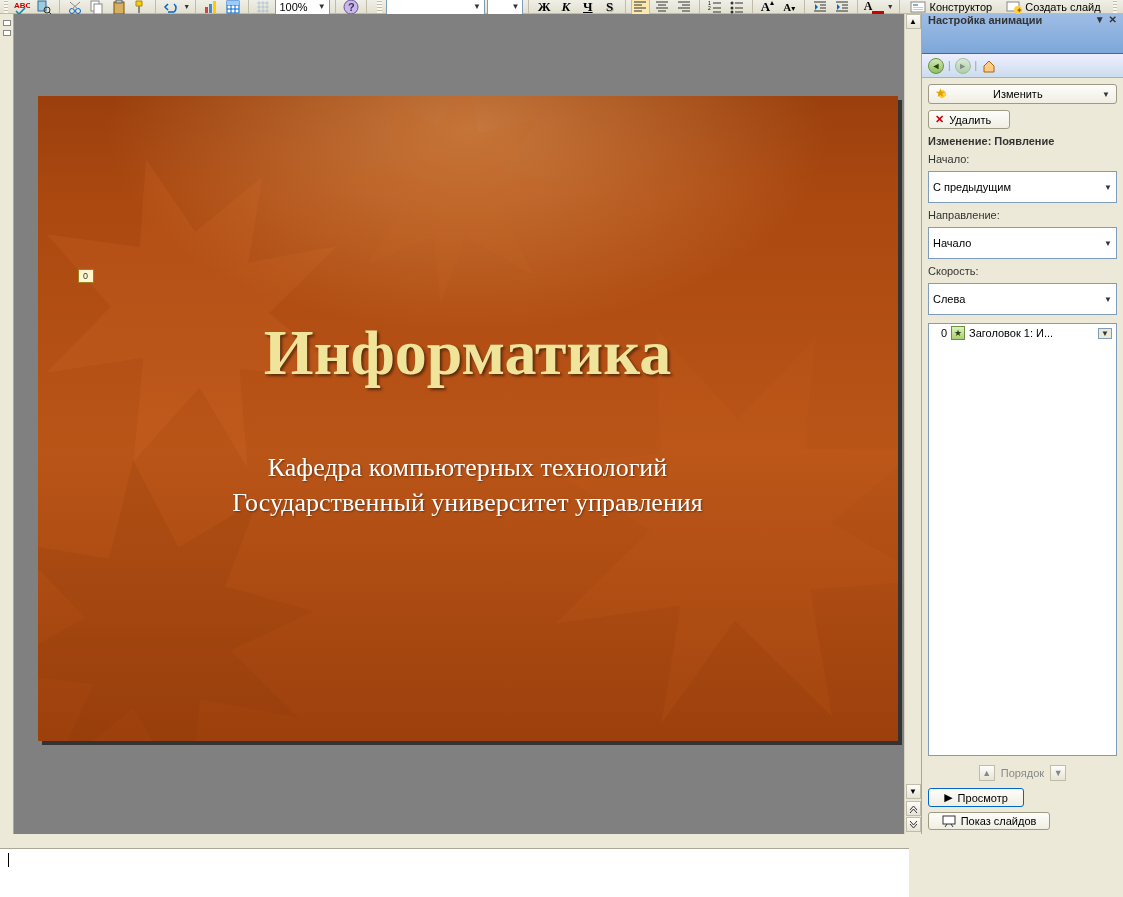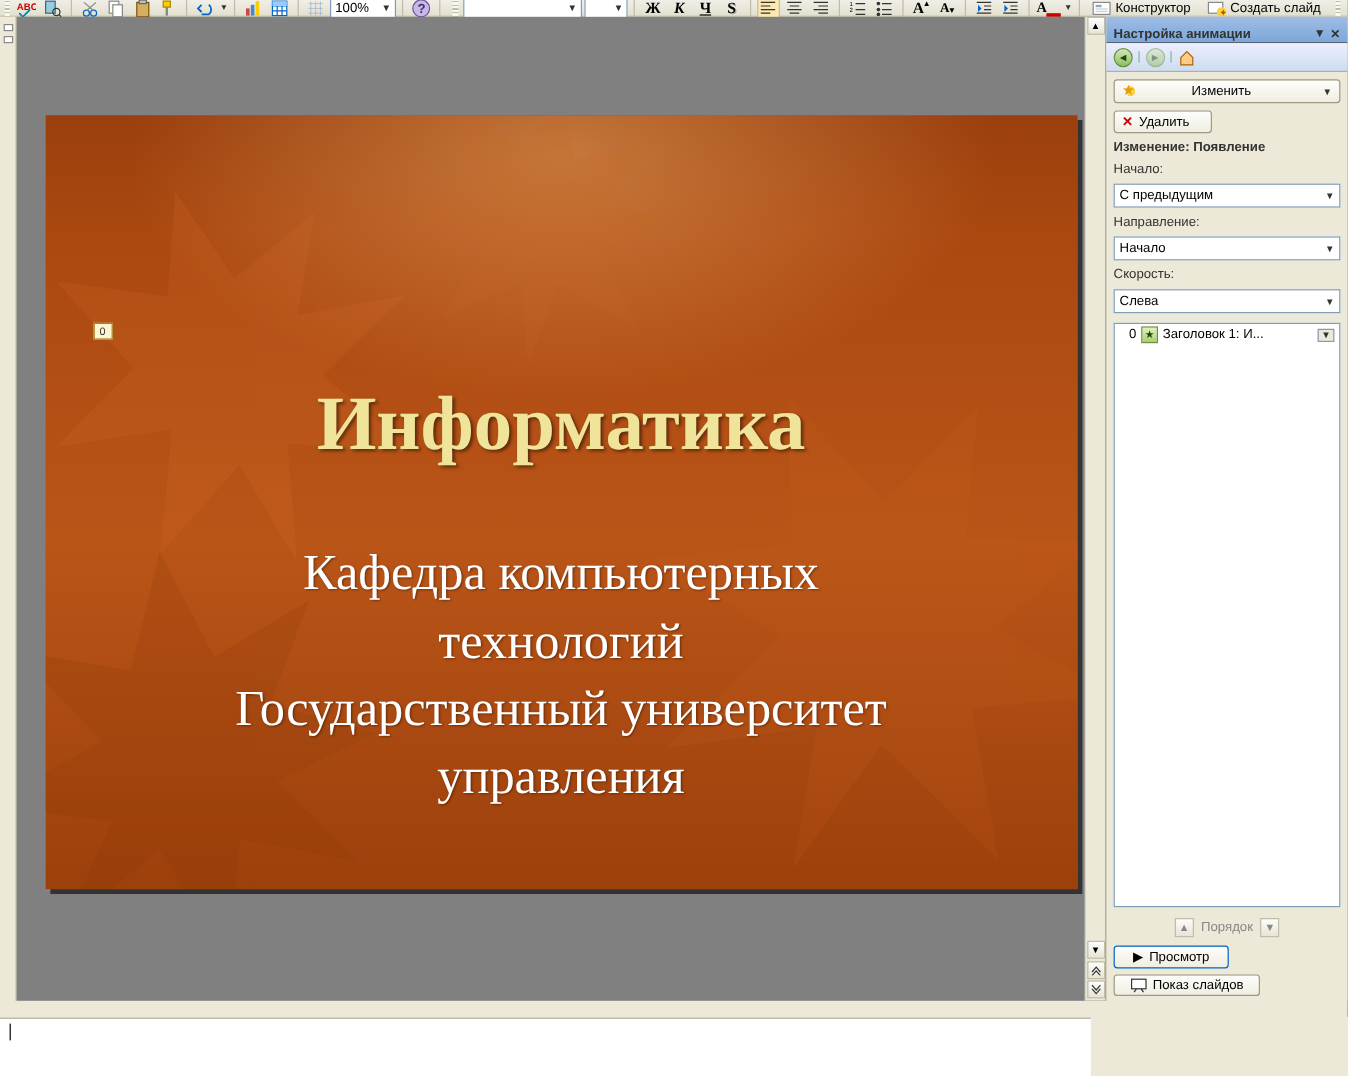--- a/index.html
+++ b/index.html
@@ -28,38 +28,38 @@
 .slide-scroll-v { position:absolute; right:0; top:0; bottom:0; width:17px; background:#ece9d8; border-left:1px solid #d6d2c2; display:flex; flex-direction:column; align-items:center; }
 .sv-btn { width:15px; height:15px; background:linear-gradient(#fdfdfb,#e7e4d6); border:1px solid #c0bca8; display:flex; align-items:center; justify-content:center; font-size:8px; cursor:pointer;}
 .sv-track { flex:1; background:#f0eee2;}
 .sv-lower-btns { display:flex; flex-direction:column; gap:1px; padding:2px 0;}
 
 .slide { width: 860px; height: 645px; background: #b8551a; position: relative; box-shadow: 4px 4px 0 #333; overflow: hidden; }
 .slide::before { content:''; position:absolute; inset:0; background: radial-gradient(ellipse 120% 90% at 50% 5%, rgba(255,200,130,0.4) 0%, rgba(160,70,15,0) 35%), linear-gradient(#9a3f0d 0%, #aa4810 15%, #ba5518 55%, #9c400c 100%); }
 .leaf { position:absolute; opacity:0.18; }
 .leaf svg { display:block; }
 .slide-title { position: relative; font-family: 'Times New Roman', serif; font-weight: bold; font-size: 64px; color: #f0e49a; text-align: center; margin-top: 220px; text-shadow: 2px 2px 3px rgba(0,0,0,0.5); }
-.slide-sub { position: relative; font-family: 'Times New Roman', serif; font-size: 42px; color: #fff; text-align: center; margin-top: 60px; line-height: 1.35; text-shadow: 1px 1px 2px rgba(0,0,0,0.4); padding: 0 112px; }
+.slide-sub { position: relative; font-family: 'Times New Roman', serif; font-size: 26px; color: #fff; text-align: center; margin-top: 60px; line-height: 1.35; text-shadow: 1px 1px 2px rgba(0,0,0,0.4); padding: 0 112px; }
 .anim-tag { position:absolute; left:40px; top:173px; width:16px; height:14px; background:#fff6d0; border:1px solid #a08020; font-size:9px; display:flex; align-items:center; justify-content:center; color:#333;}
 
 
 .taskpane { width: 202px; background: #ece9d8; border-left: 1px solid #aca899; display: flex; flex-direction: column; }
-.tp-head { height: 22px; background: linear-gradient(#9ebde5,#7da7d9); border-bottom: 1px solid #567; display: flex; align-items: flex-end; justify-content: space-between; padding: 0 6px; font-weight: bold; color: #333; font-size: 11px; }
+.tp-head { height: 40px; background: linear-gradient(#9ebde5,#7da7d9); border-bottom: 1px solid #567; display: flex; align-items: flex-start; justify-content: space-between; padding: 0 6px; font-weight: bold; color: #333; font-size: 11px; }
 .tp-head-ctrl { display:flex; gap:4px; }
 .tp-head-ctrl span { cursor:pointer; font-size:10px; color:#333; }
 .tp-nav { height: 24px; background: linear-gradient(#eef,#cde); border-bottom: 1px solid #aac; display: flex; align-items: center; gap: 4px; padding: 0 6px; }
 .tp-nav-btn { width:16px; height:16px; border-radius:8px; background:linear-gradient(#cfe8b8,#8ec060); border:1px solid #6a9040; display:flex; align-items:center; justify-content:center; font-size:9px; color:#2a4010; cursor:pointer;}
 .tp-nav-home { width:16px; height:16px; display:flex; align-items:center; justify-content:center; cursor:pointer;}
 .tp-nav-sep { color:#7a9; font-size:10px;}
 .tp-body { padding: 6px; flex: 1; display: flex; flex-direction: column; gap: 6px; overflow: auto; }
 .tp-btn { display: flex; align-items: center; gap: 5px; background: linear-gradient(#fdfdfb, #f0eee2); border: 1px solid #9e9a84; border-radius: 3px; padding: 2px 6px; cursor: pointer; font-size: 11px; }
 .tp-btn.wide { justify-content: center; }
 .tp-label { font-size: 11px; color: #333; }
 .tp-bold { font-weight: bold; }
-.tp-select { width: 100%; height: 20px; border: 1px solid #7f9db9; background: #fff; font-size: 11px; padding: 0 4px; display: flex; align-items: center; justify-content: space-between; }
+.tp-select { width: 100%; height: 32px; border: 1px solid #7f9db9; background: #fff; font-size: 11px; padding: 0 4px; display: flex; align-items: center; justify-content: space-between; }
 .tp-effectlist { border: 1px solid #7f9db9; background: #fff; flex: 1; min-height: 340px; margin-top: 2px; }
 .tp-eff-row { display: flex; align-items: center; gap: 4px; padding: 2px 4px; font-size: 11px; }
 .tp-eff-num { width: 14px; text-align: right; }
 .tp-eff-ico { width: 14px; height: 14px; background: linear-gradient(#dff0c0,#a8d070); border:1px solid #6a9040; display:inline-flex; align-items:center; justify-content:center; font-size:9px; color:#2a4010;}
 .tp-eff-row .combo-arr { margin-left:auto; border:1px solid #7f9db9; padding:0 2px; background:#ece9d8;}
 .tp-footer { display: flex; justify-content: center; align-items: center; gap: 6px; padding: 3px 0; font-size: 11px; color: #888; }
 .tp-reorder-arr { width:16px; height:16px; background:linear-gradient(#fdfdfb,#e7e4d6); border:1px solid #c0bca8; display:flex; align-items:center; justify-content:center; font-size:9px; color:#888; cursor:pointer;}
 .tp-actions { padding: 4px 6px; display: flex; flex-direction: column; gap: 5px; }
 .star-ico { display:inline-block; width:14px; height:14px; background:radial-gradient(circle,#ffd040 40%,transparent 42%); position:relative;}
 .star-ico::after{content:'★'; position:absolute; left:0; top:-1px; font-size:12px; color:#e0a000;}

